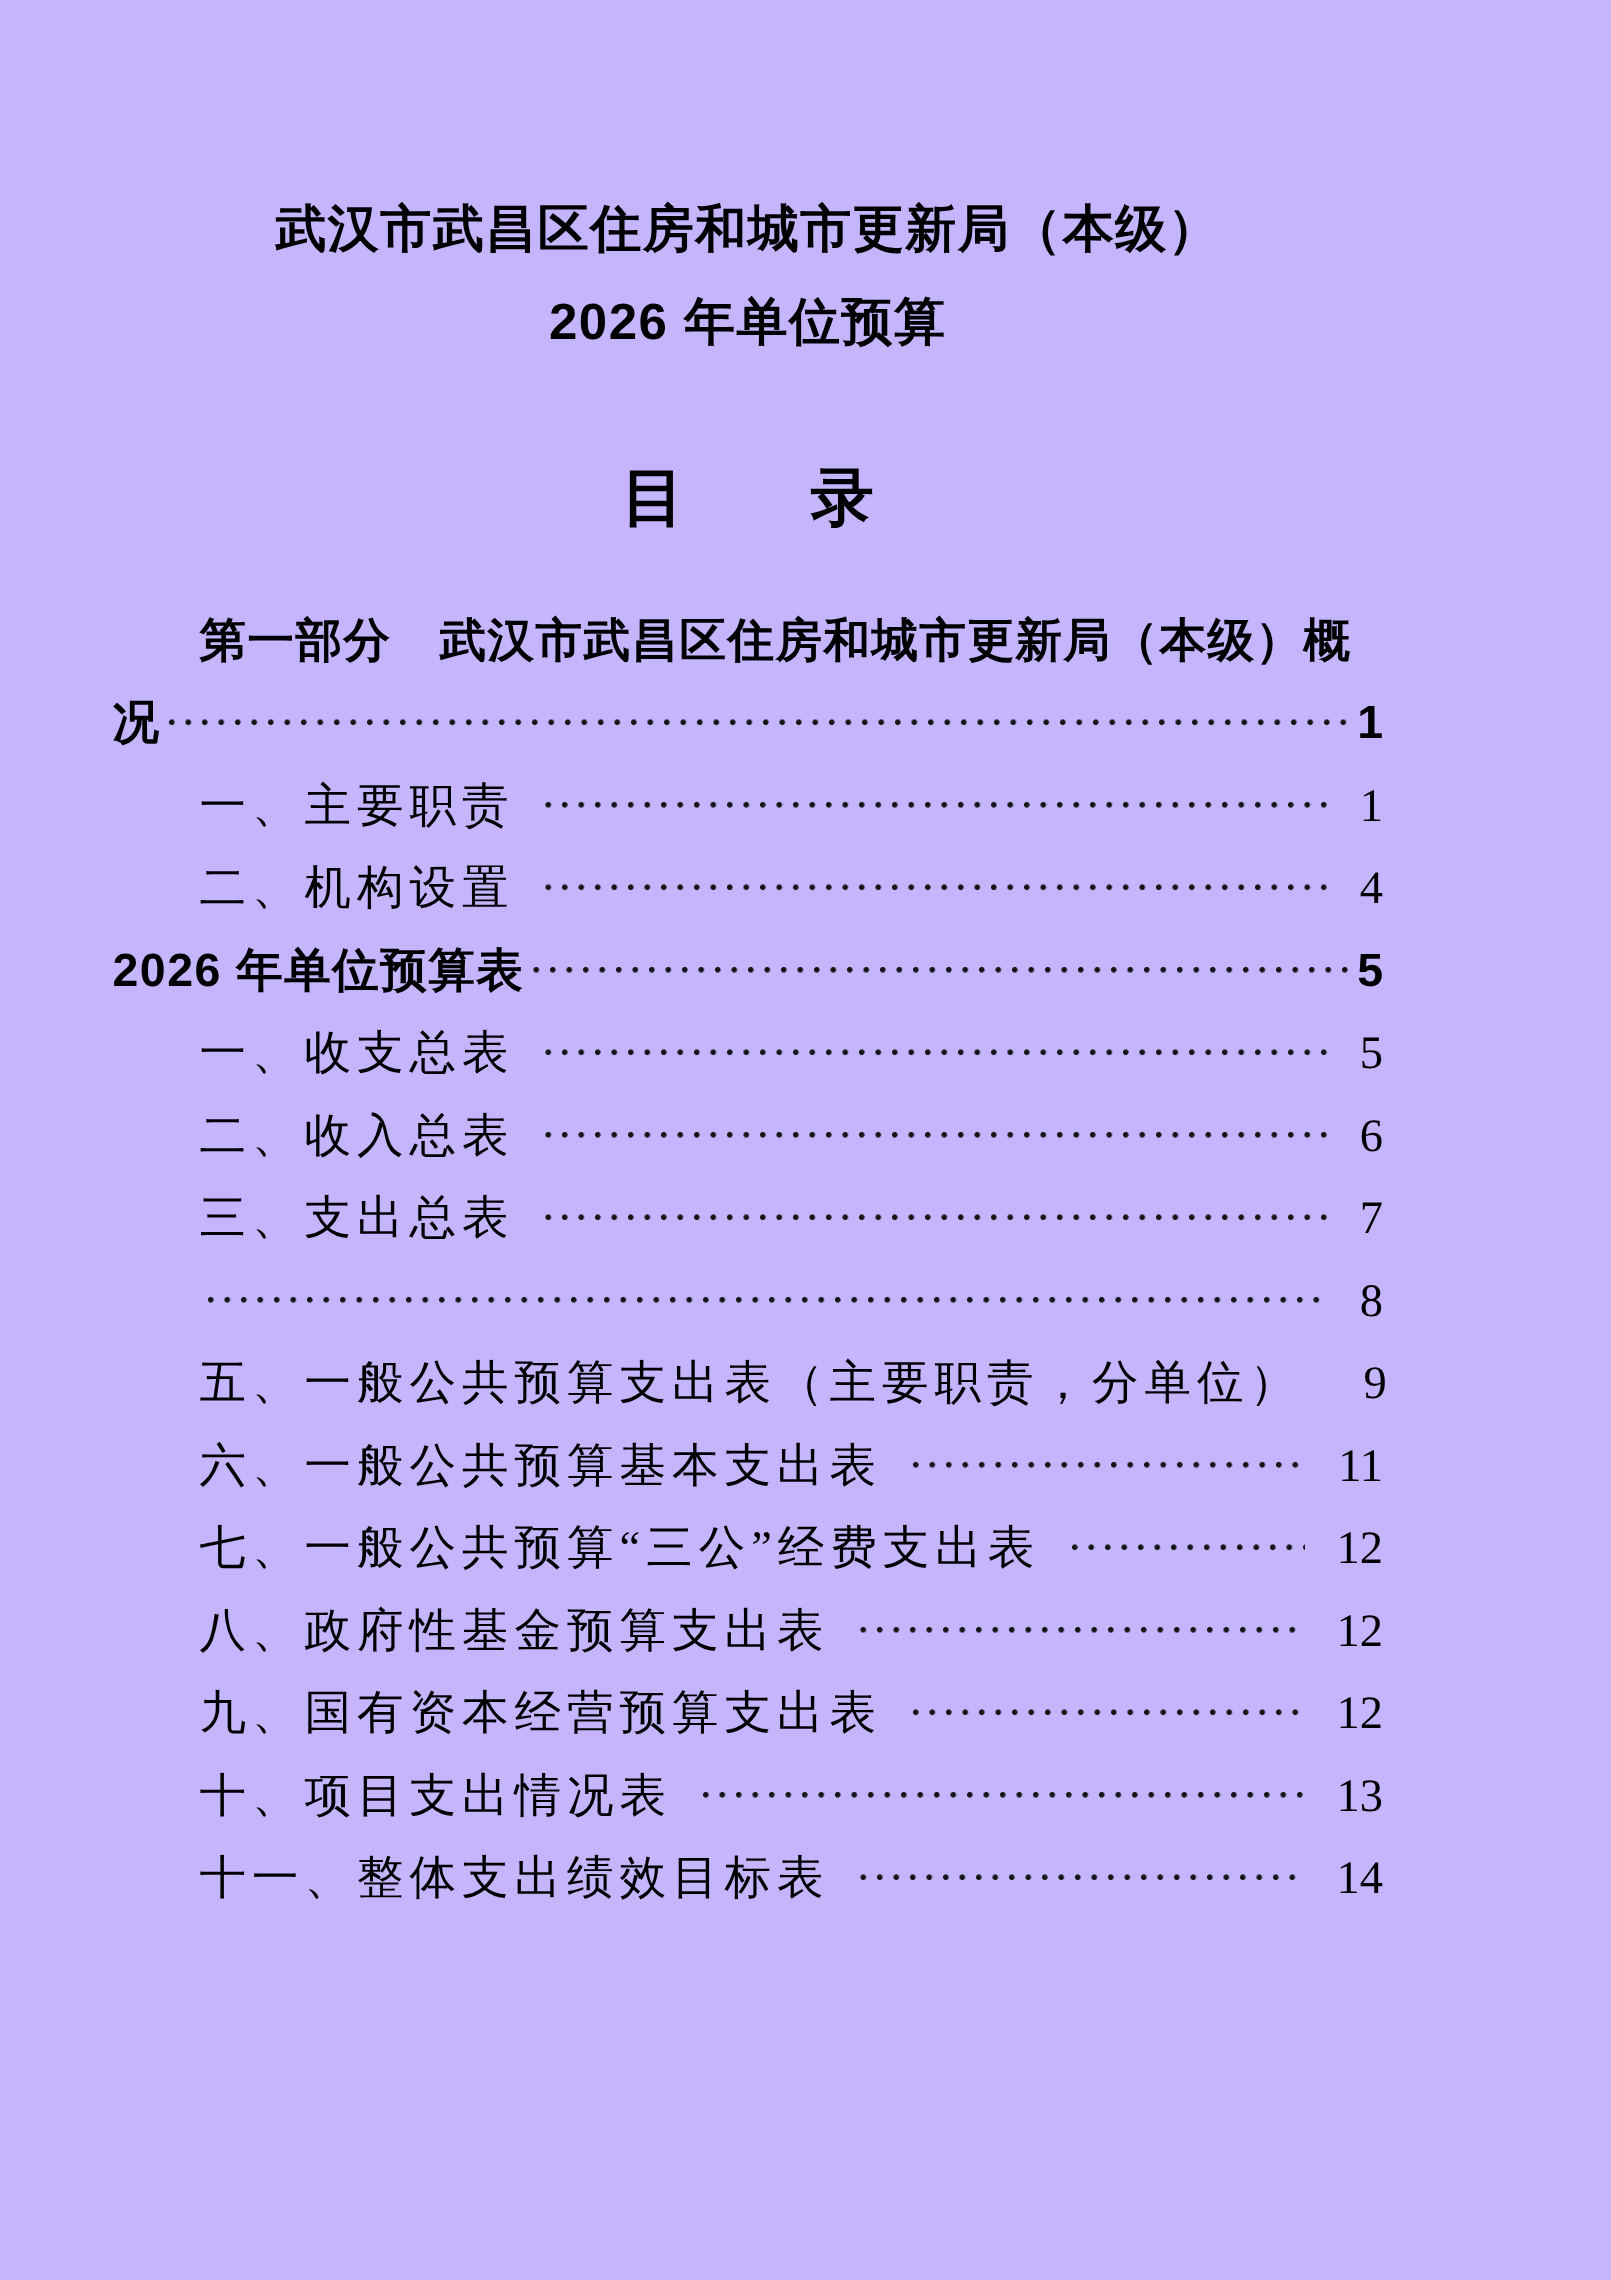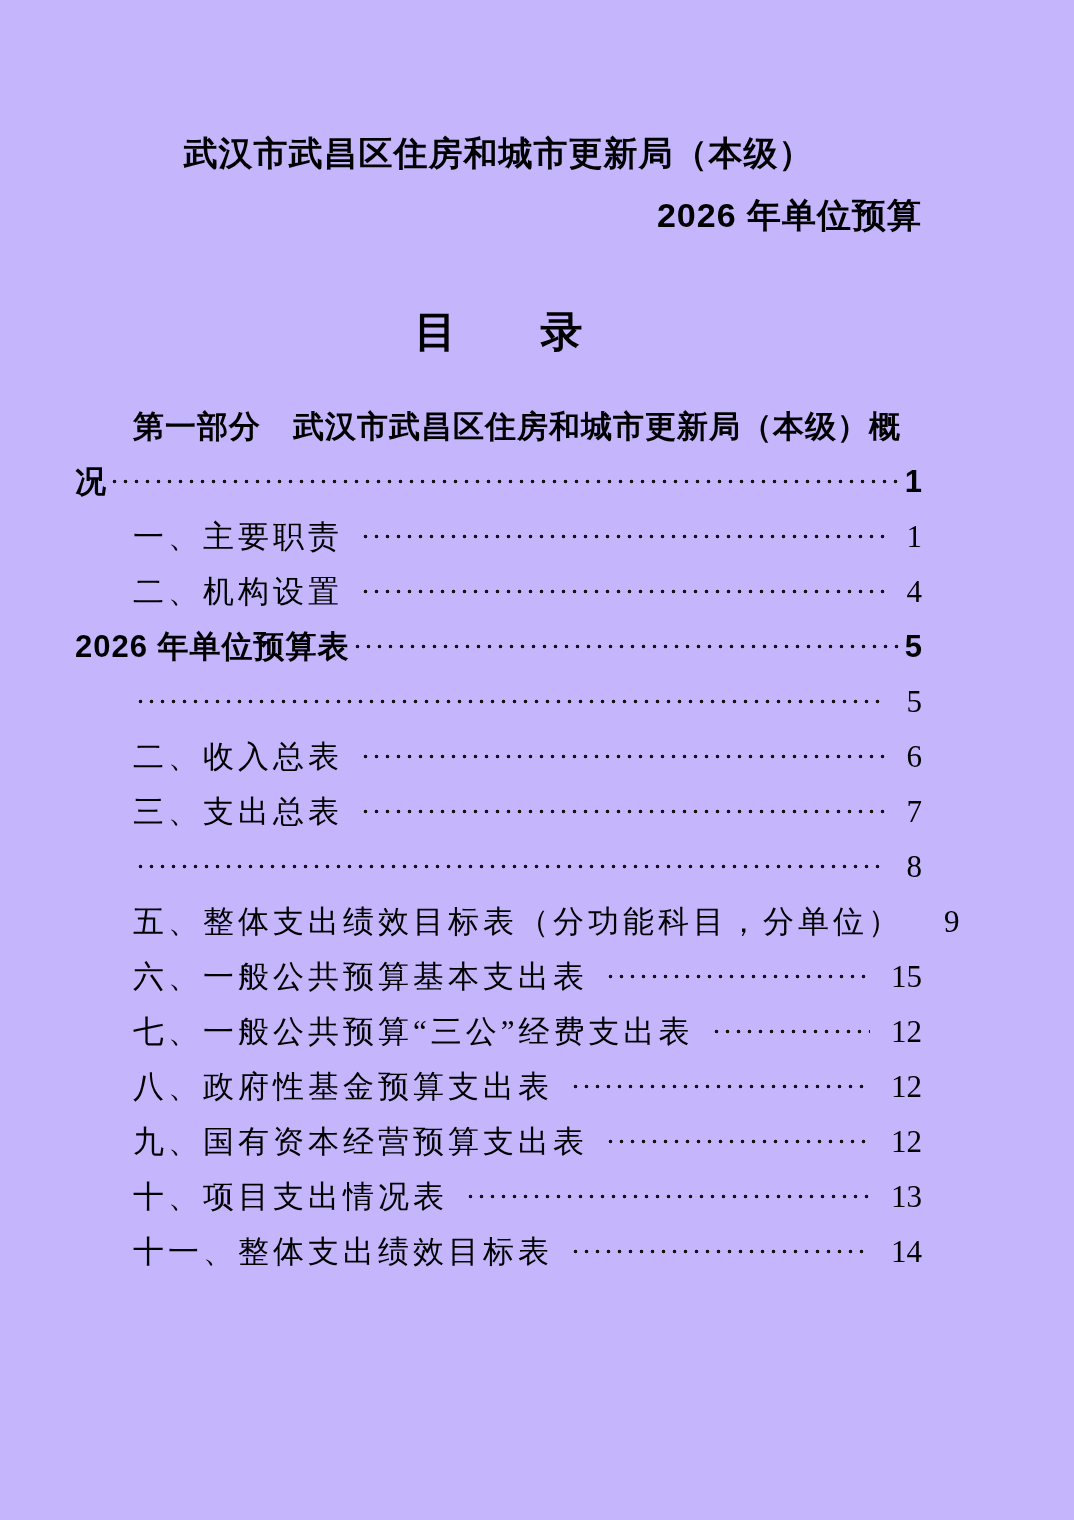--- a/index.html
+++ b/index.html
@@ -15,21 +15,21 @@
     font-family: "Liberation Serif", "DejaVu Serif", serif;
   }
   .doc-title {
     text-align: center;
     font-family: "Liberation Sans", "DejaVu Sans", sans-serif;
     font-weight: bold;
     font-size: 34px;
     line-height: 46px;
     letter-spacing: 1px;
   }
-  .doc-title.line2 { margin-top: 16px; text-align: right; }
+  .doc-title.line2 { margin-top: 16px; }
   .toc-heading {
     margin-top: 70px;
     text-align: center;
     font-family: "Liberation Sans", "DejaVu Sans", sans-serif;
     font-weight: bold;
     font-size: 42px;
     line-height: 48px;
   }
   .toc { margin-top: 50px; }
   .toc-line {
@@ -101,20 +101,21 @@
     </div>
 
 
     <div class="toc-line part">
       <span class="entry-text">2026 年单位预算表</span>
       <span class="leader"></span>
       <span class="page-num">5</span>
     </div>
 
     <div class="toc-line sub">
+      <span class="entry-text">一、收支总表</span>
       <span class="leader"></span>
       <span class="page-num">5</span>
     </div>
 
     <div class="toc-line sub">
       <span class="entry-text">二、收入总表</span>
       <span class="leader"></span>
       <span class="page-num">6</span>
     </div>
 
@@ -123,29 +124,29 @@
       <span class="leader"></span>
       <span class="page-num">7</span>
     </div>
 
     <div class="toc-line sub">
       <span class="leader"></span>
       <span class="page-num">8</span>
     </div>
 
     <div class="toc-line sub">
-      <span class="entry-text">五、整体支出绩效目标表（分功能科目，分单位）</span>
+      <span class="entry-text">五、一般公共预算支出表（主要职责，分单位）</span>
       <span class="leader"></span>
       <span class="page-num">9</span>
     </div>
 
     <div class="toc-line sub">
       <span class="entry-text">六、一般公共预算基本支出表</span>
       <span class="leader"></span>
-      <span class="page-num">15</span>
+      <span class="page-num">11</span>
     </div>
 
     <div class="toc-line sub">
       <span class="entry-text">七、一般公共预算“三公”经费支出表</span>
       <span class="leader"></span>
       <span class="page-num">12</span>
     </div>
 
     <div class="toc-line sub">
       <span class="entry-text">八、政府性基金预算支出表</span>

